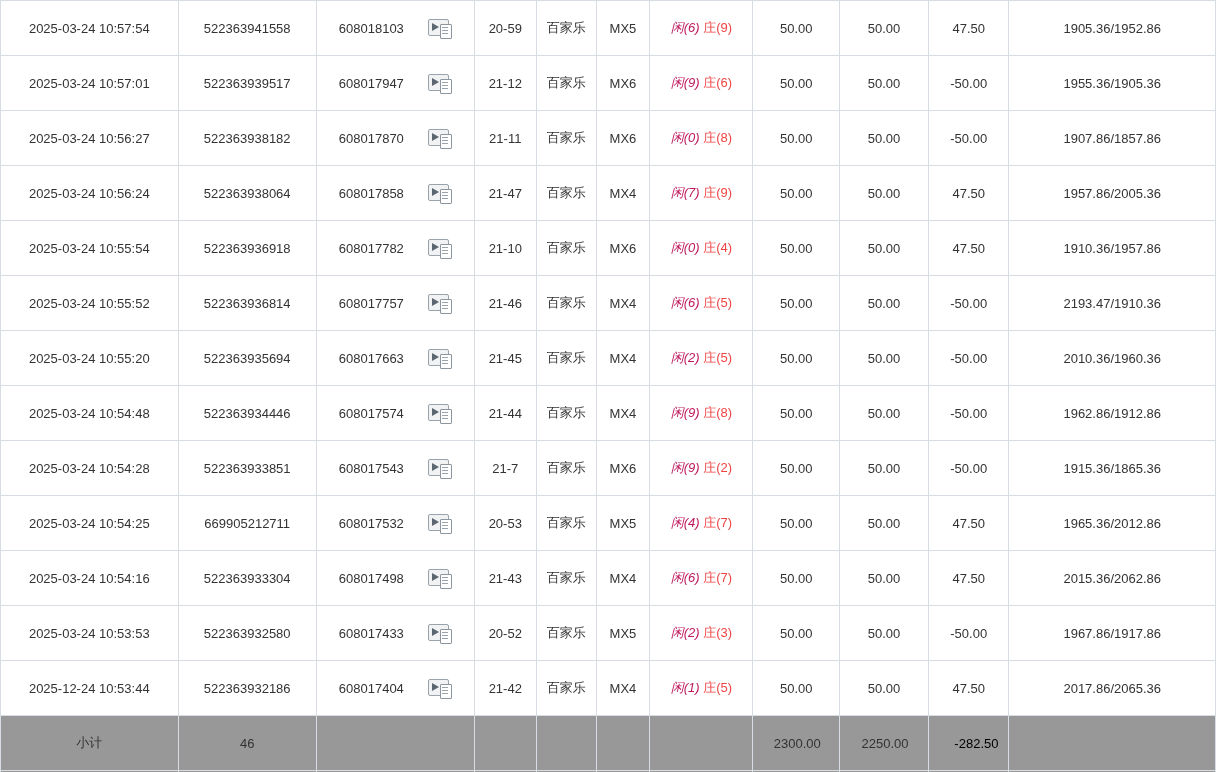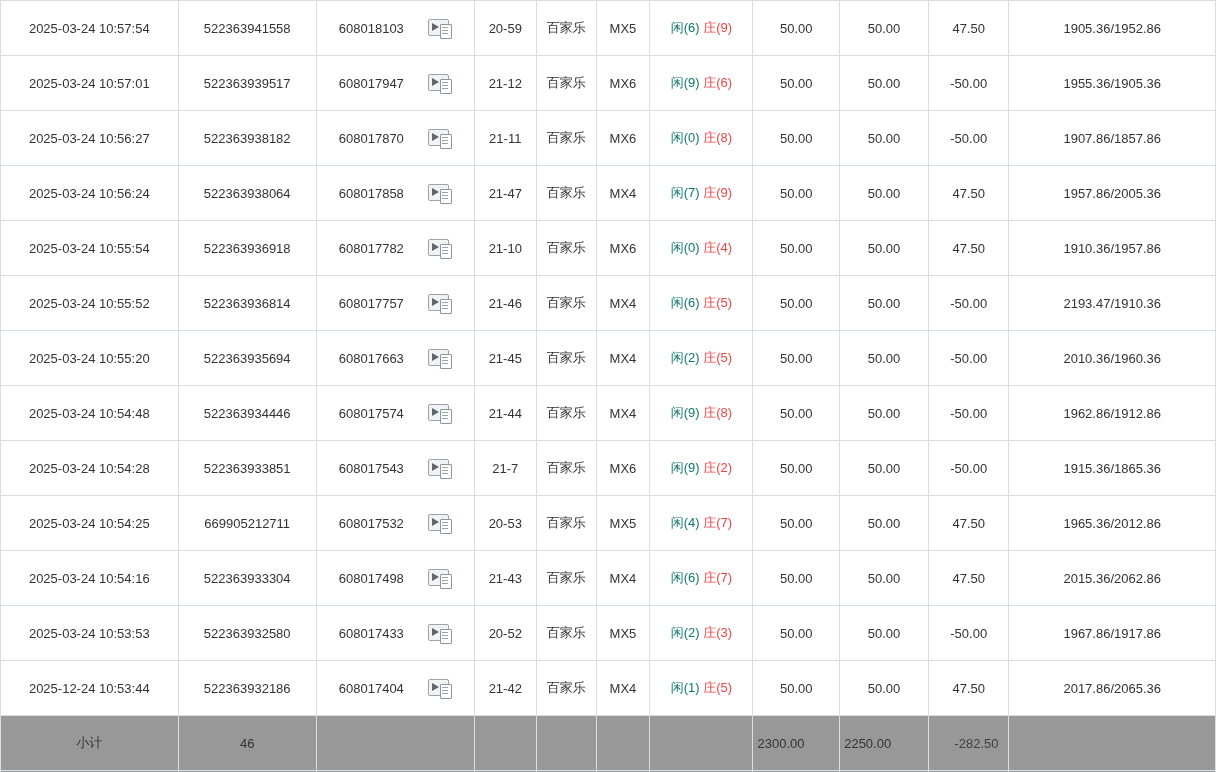--- a/index.html
+++ b/index.html
@@ -83,32 +83,32 @@
     border-radius: 1px;
   }
   .video-icon .pg:before {
     content: "";
     position: absolute;
     left: 1px; top: 2px;
     width: 6px; height: 1px;
     background: #9aa3ab;
     box-shadow: 0 3px 0 #9aa3ab, 0 6px 0 #9aa3ab;
   }
-  .blue  { color: #0f766e; }
+  .blue  { color: #be185d; font-style: italic; }
   .red   { color: #ef4444; }
   .link  { color: #1a6fd4; }
   .gray-row td {
     background: #989898;
     color: #ffffff;
     height: 38px;
     border: 1px solid #d8dde3;
     font-size: 13px;
   }
-  .gray-row td.num { text-align: left; padding-right: 2px; }
-  .gray-row td.red-num { color: #404040; text-align: right; padding-right: 10px; }
+  .gray-row td.num { text-align: center; padding-right: 2px; }
+  .gray-row td.red-num { color: #000000; text-align: right; padding-right: 10px; }
   td.num { text-align: right; padding-right: 10px; }
   td.center { text-align: center; }
 </style>
 </head>
 <body>
 
 <table class="bet-table">
   <colgroup>
     <col class="c-time">
       <col class="c-order">

